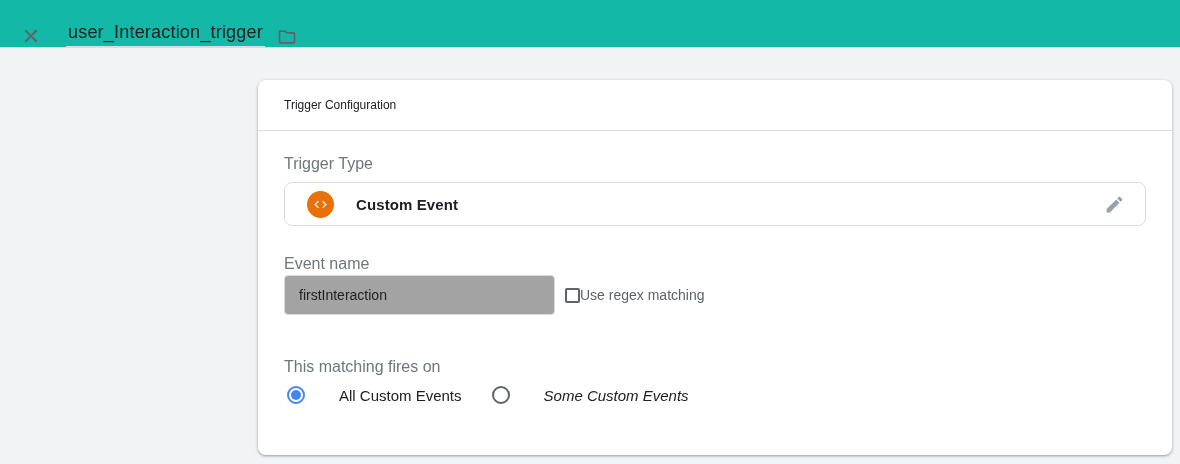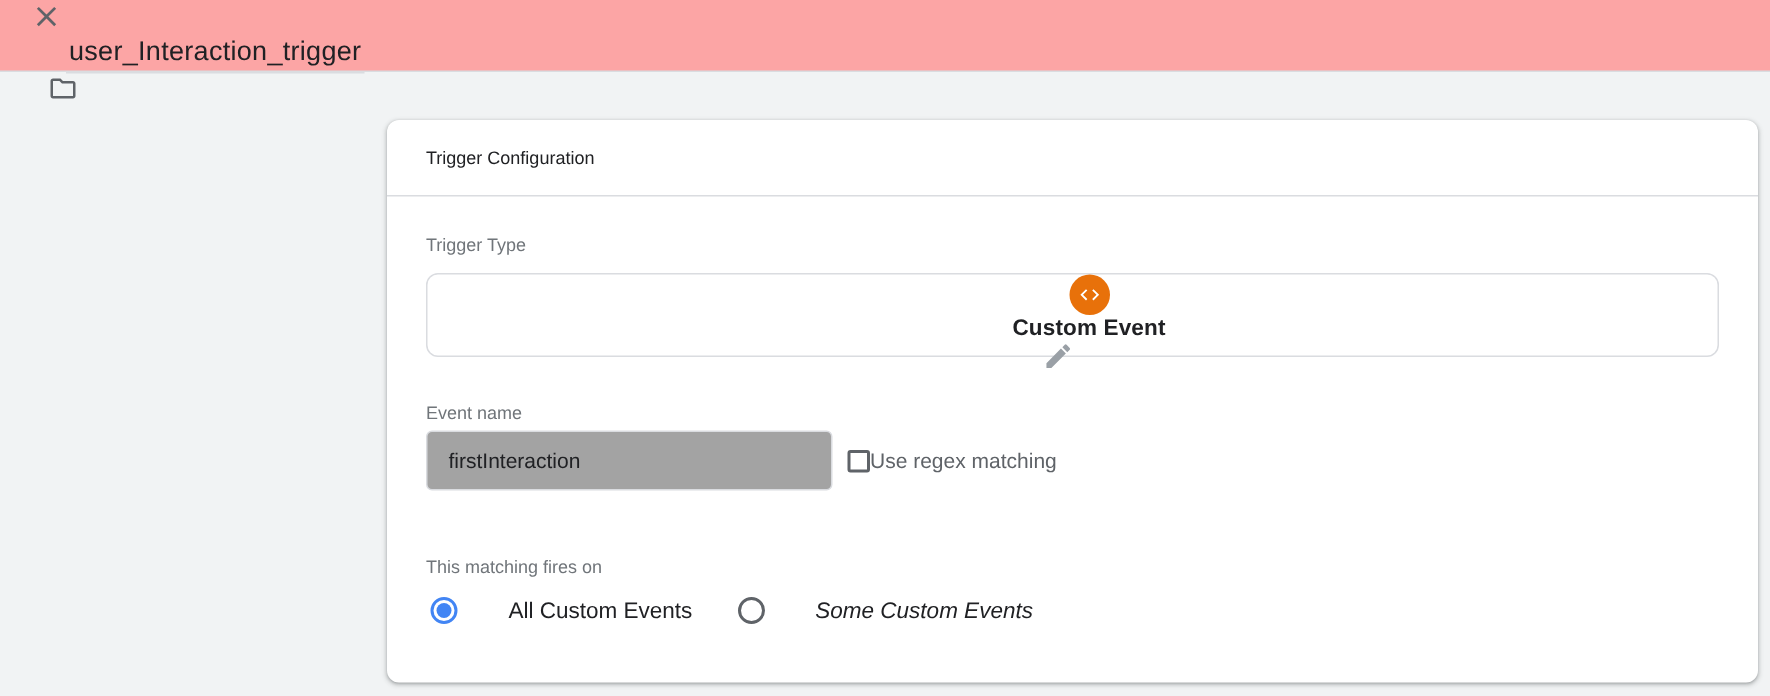--- a/index.html
+++ b/index.html
@@ -4,25 +4,24 @@
 <style>
   * { margin: 0; padding: 0; box-sizing: border-box; }
   html, body {
     width: 1180px; height: 464px;
     font-family: "Liberation Sans", sans-serif;
     background: #f1f3f4;
     overflow: hidden;
   }
   
   .topbar {
-    height: 48px; background: #fca5a5;
+    height: 48px; background: #14b8a6;
     border-bottom: 1px solid #dadce0;
-    display: flex; align-items: flex-start;
+    display: flex; align-items: flex-end;
     padding: 0 20px;
-    flex-direction: column;
   }
   .icon-btn {
     background: none; border: none; cursor: pointer;
     display: flex; align-items: center; justify-content: center;
     padding: 0;
   }
   .title-field {
     margin-left: 24px;
     border-bottom: 1px solid #dadce0;
     padding: 2px 2px 3px 2px;
@@ -42,28 +41,28 @@
     overflow: hidden;
   }
   .card-header {
     height: 51px; line-height: 51px;
     padding-left: 26px;
     border-bottom: 1px solid #dadce0;
     font-size: 12px; color: #202124;
   }
   .card-body { padding: 25px 26px 0 26px; }
   .field-label {
-    font-size: 12px; color: #70757a; height: 15px; line-height: 15px;
+    font-size: 16px; color: #70757a; height: 15px; line-height: 15px;
   }
   
   .trigger-type-box {
-    margin-top: 11px; height: 56px;
+    margin-top: 11px; height: 44px;
     border: 1px solid #dadce0; border-radius: 8px;
     display: flex; align-items: center;
-    cursor: pointer; background: #fff; flex-direction: column;
+    cursor: pointer; background: #fff;
   }
   .type-icon {
     width: 27px; height: 27px; border-radius: 50%;
     margin-left: 22px; flex: 0 0 auto;
     display: flex; align-items: center; justify-content: center;
   }
   .type-name {
     margin-left: 22px; font-size: 15px; font-weight: 700; color: #202124;
     letter-spacing: .1px;
   }

